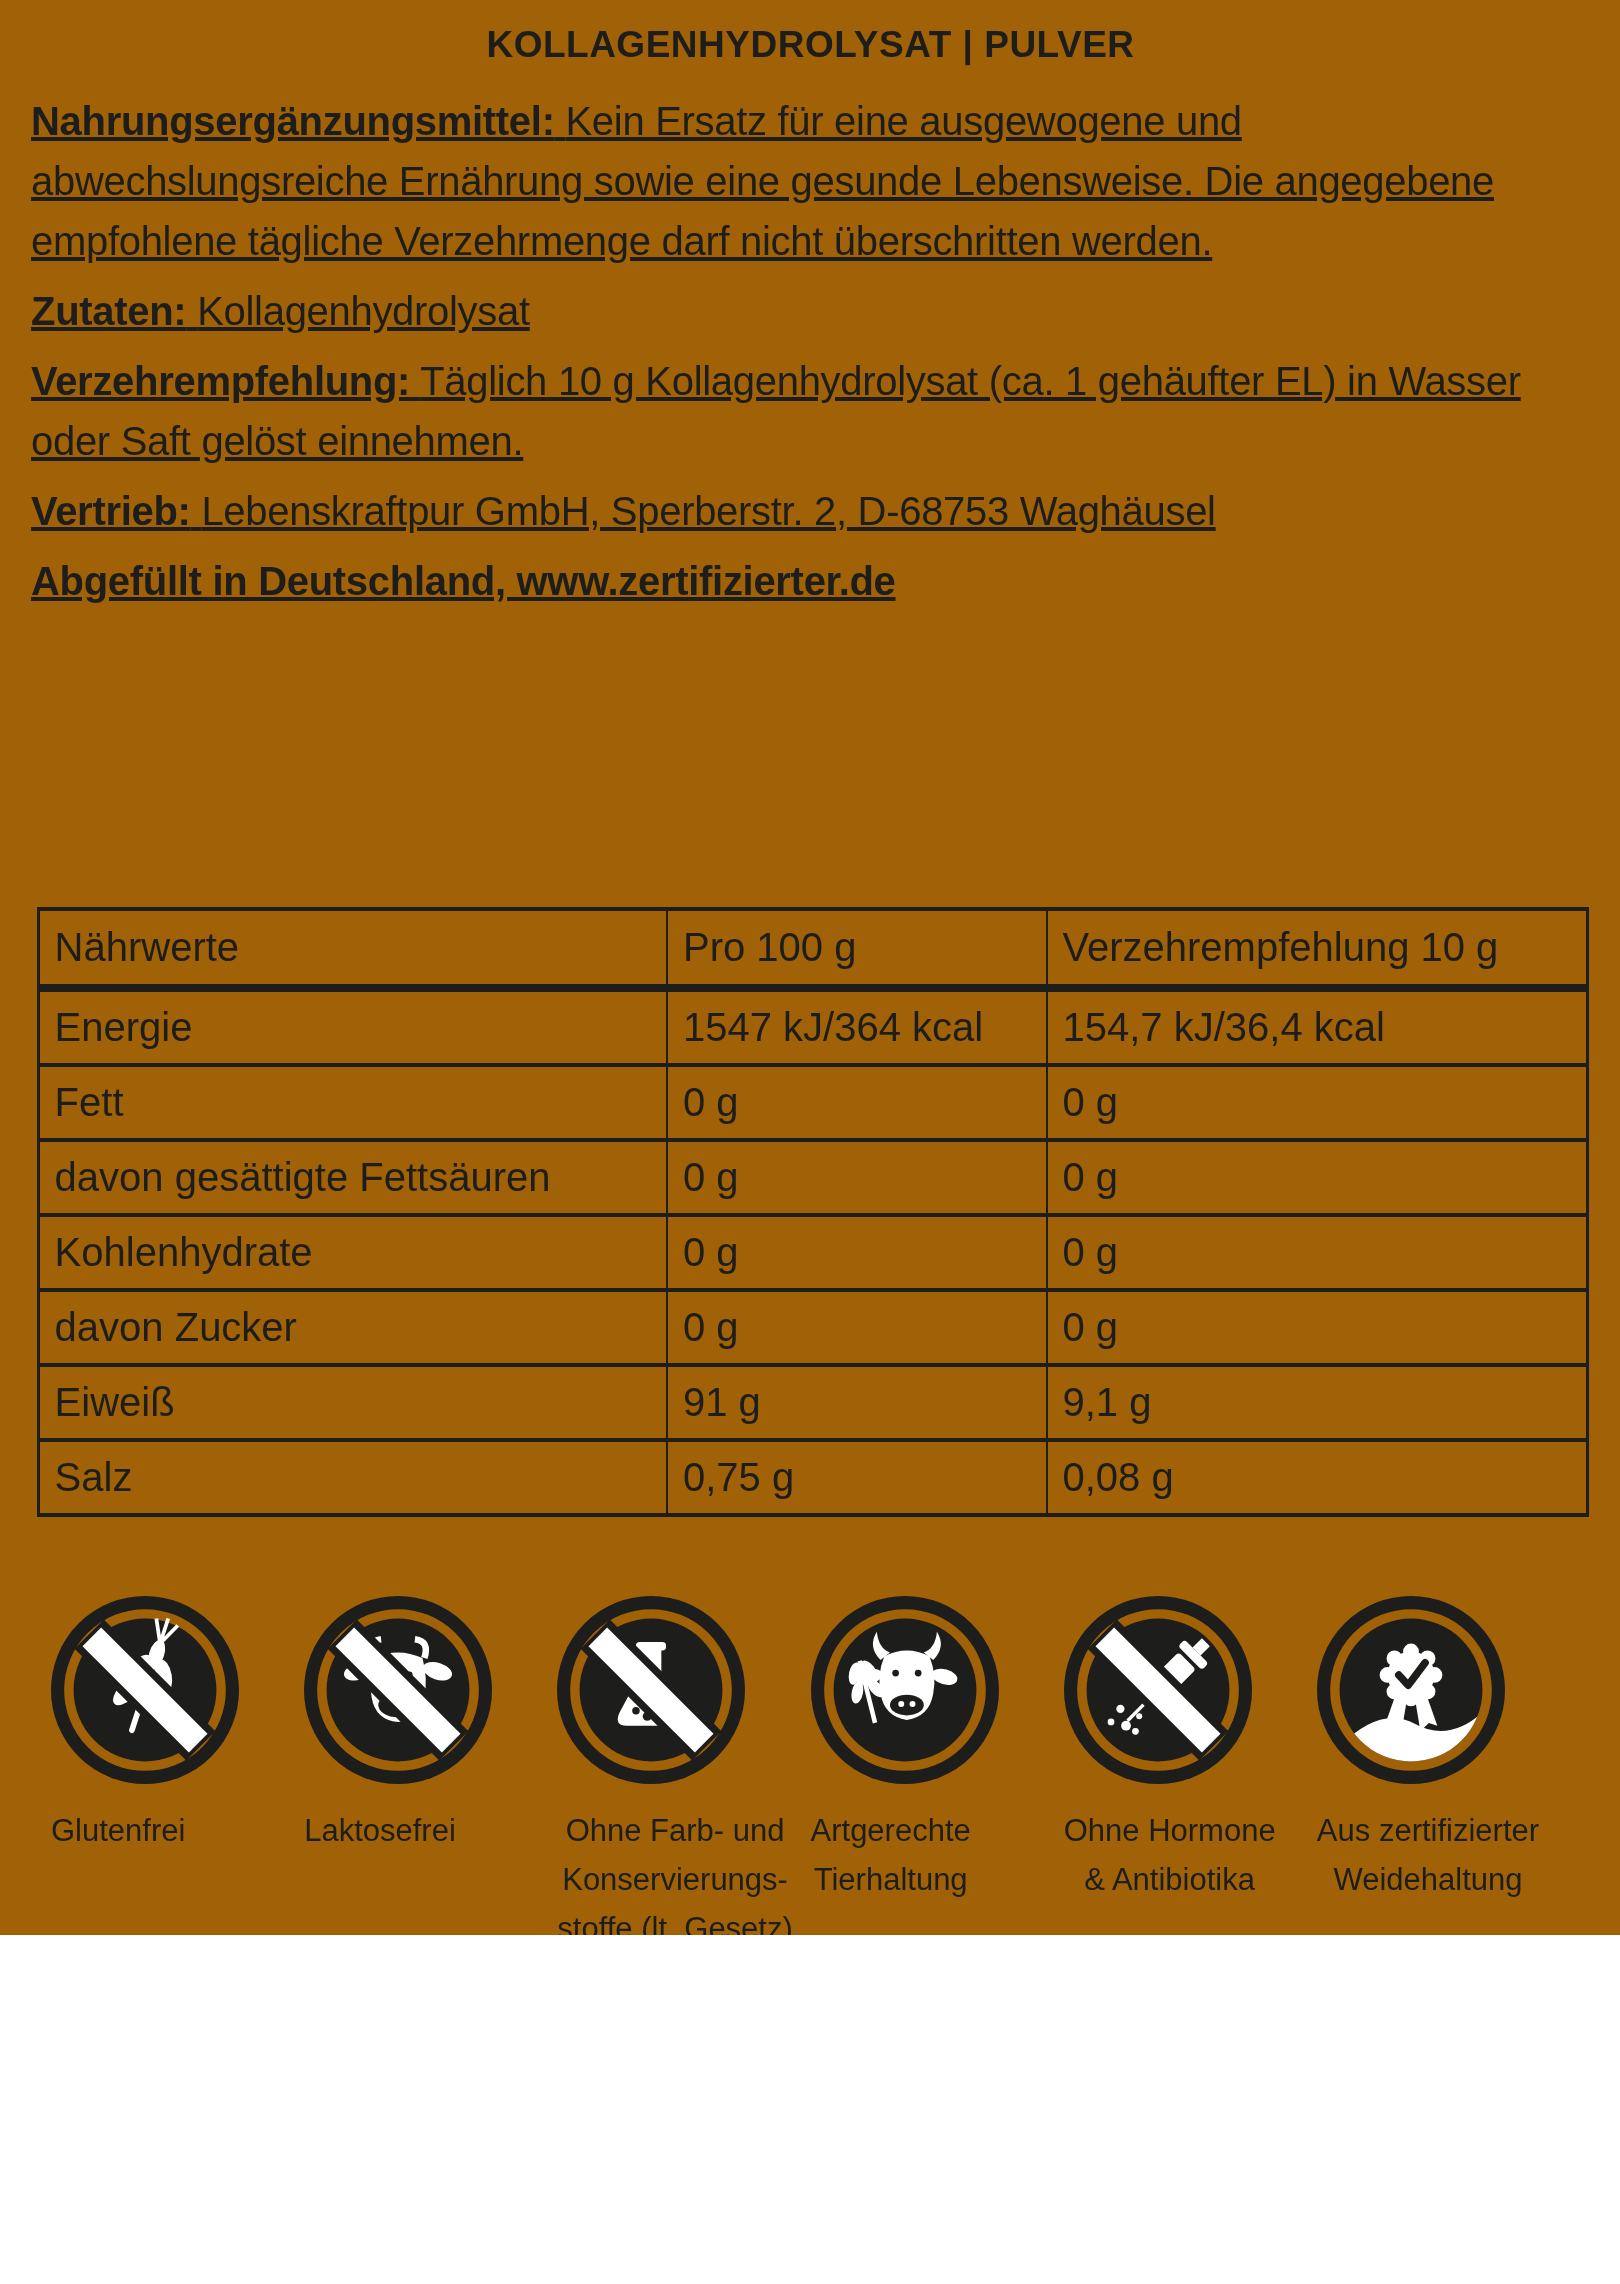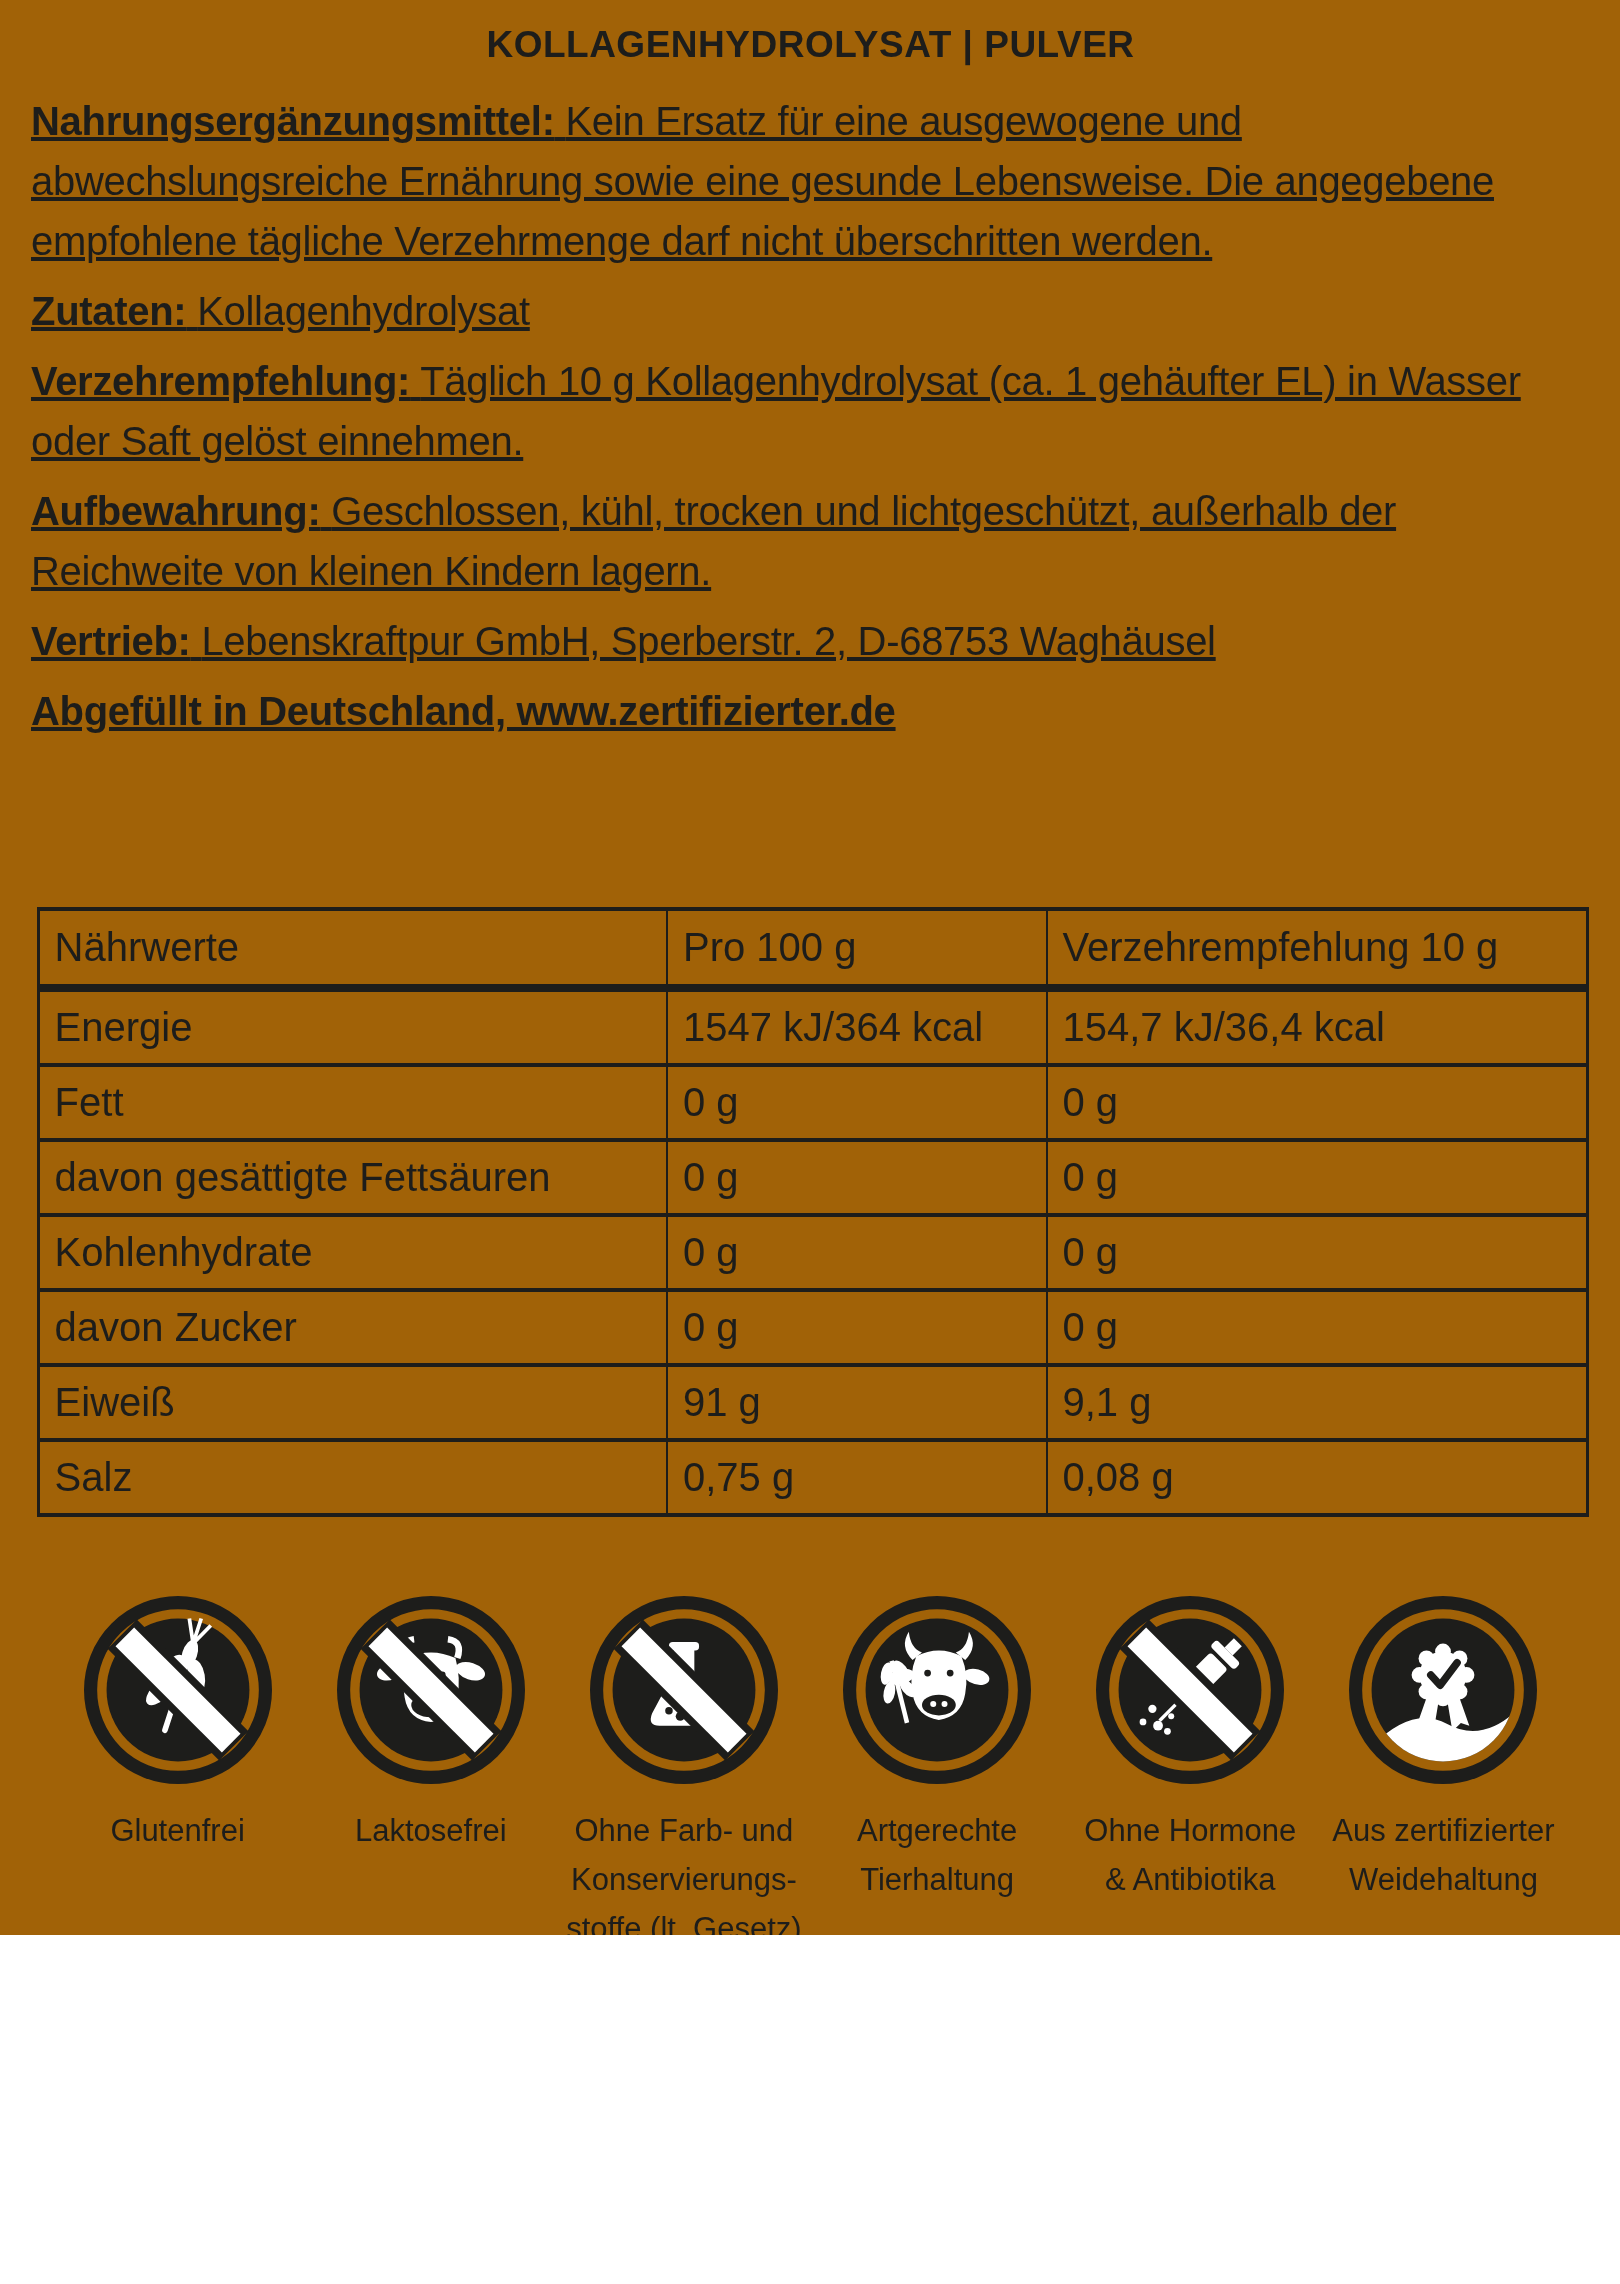--- a/index.html
+++ b/index.html
@@ -17,21 +17,21 @@
   table.nutrition{position:absolute;top:907px;left:37px;width:1552px;
         border-collapse:collapse;table-layout:fixed;font-size:40px;
         border:3.7px solid #1d1d1b;}
   .nutrition th,.nutrition td{border:2.7px solid #1d1d1b;border-top-width:4.6px;border-bottom-width:4.6px;
         padding:0 5.5px 0 14.6px;height:71px;font-weight:400;text-align:left;vertical-align:middle;
         overflow:hidden;white-space:nowrap;}
   .nutrition thead th{border-bottom-width:8.2px;height:73px;}
   .c1{width:40.6%;} .c2{width:24.5%;} .c3{width:34.9%;}
 
   .badges{position:absolute;top:1596px;left:51px;width:1519px;display:flex;}
-  .badge{flex:1;display:flex;flex-direction:column;align-items:center;}
+  .badge{flex:1;display:flex;flex-direction:column;align-items:flex-start;}
   .badge svg{width:188px;height:188px;display:block;}
   .badge-label{margin-top:22px;font-size:31px;line-height:49px;text-align:center;white-space:pre-line;}
 
   .barcode{position:absolute;left:42px;top:1996px;width:822px;height:256px;}
   .bars{position:absolute;left:57px;top:0;display:flex;align-items:flex-start;}
   .bc-m{width:7.3px;height:154px;}
   .bc-m.on{background:#1d1d1b;}
   .bc-m.tall{height:190px;}
   .bc-num{position:absolute;top:155px;font-family:"DejaVu Sans Mono","Liberation Mono",monospace;
           font-size:48px;}
@@ -47,21 +47,20 @@
 <body>
 
 <div class="page">
 
   <div class="title">KOLLAGENHYDROLYSAT | PULVER</div>
 
   <div class="copy">
     <p><strong>Nahrungsergänzungsmittel:</strong> <span>Kein Ersatz für eine ausgewogene und abwechslungsreiche Ernährung sowie eine gesunde Lebensweise. Die angegebene empfohlene tägliche Verzehrmenge darf nicht überschritten werden.</span></p>
     <p><strong>Zutaten:</strong> <span>Kollagenhydrolysat</span></p>
     <p><strong>Verzehrempfehlung:</strong> <span>Täglich 10 g Kollagenhydrolysat (ca. 1 gehäufter EL) in Wasser oder Saft gelöst einnehmen.</span></p>
-    <p><strong>Aufbewahrung:</strong> <span>Geschlossen, kühl, trocken und lichtgeschützt, außerhalb der Reichweite von kleinen Kindern lagern.</span></p>
     <p><strong>Vertrieb:</strong> <span>Lebenskraftpur GmbH, Sperberstr. 2, D-68753 Waghäusel</span></p>
     <p><strong>Abgefüllt in Deutschland, www.zertifizierter.de</strong></p>
   </div>
 
   <table class="nutrition">
     <colgroup>
         <col class="c1">
         <col class="c2">
         <col class="c3">
       </colgroup>

